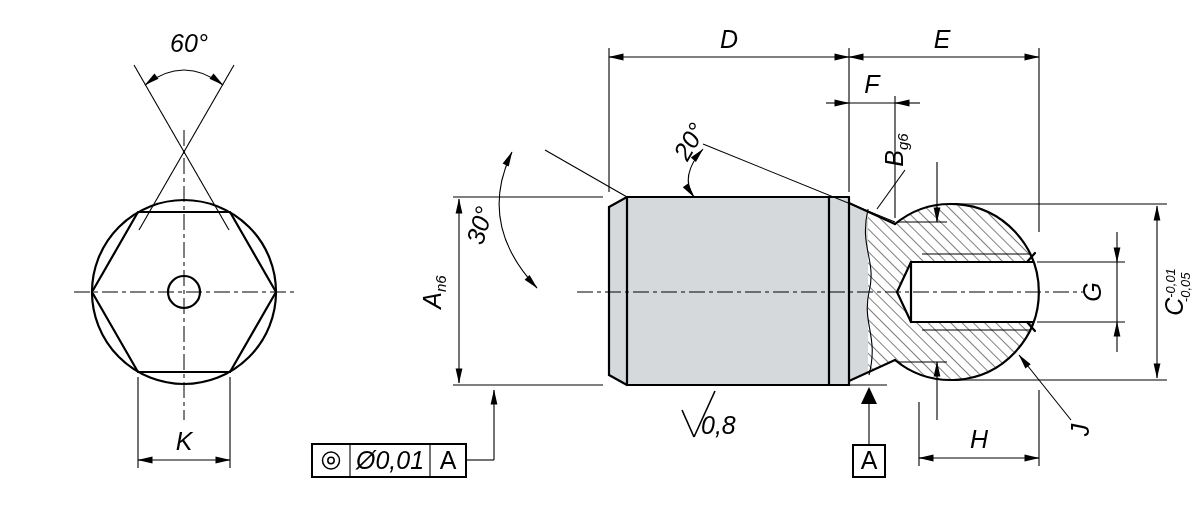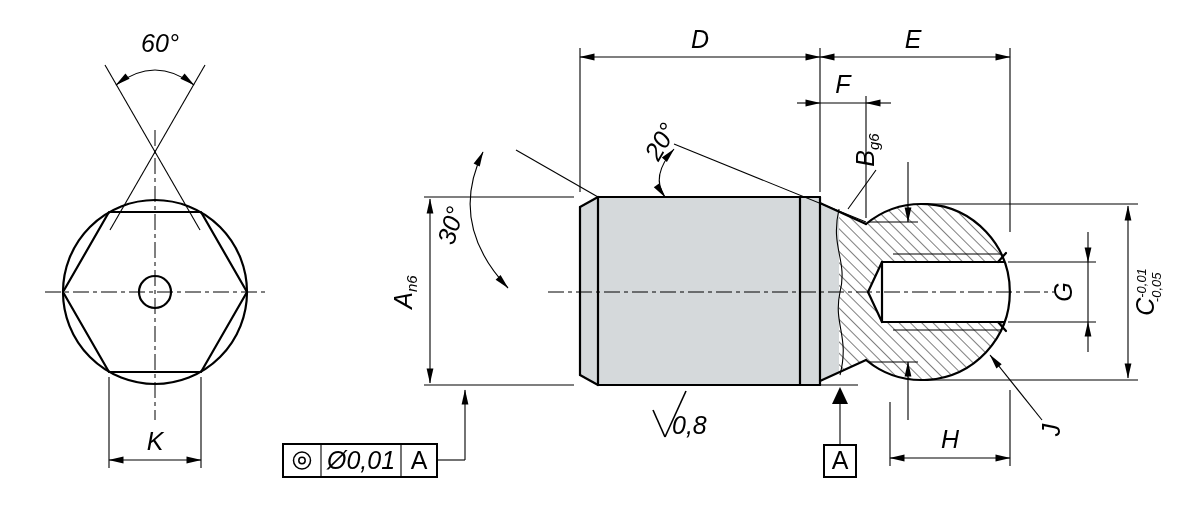--- a/index.html
+++ b/index.html
@@ -1,16 +1,16 @@
 <!DOCTYPE html>
 <html><head>
 <meta charset="utf-8">
 <style>
   html,body{margin:0;padding:0;background:#fff;}
-  .stage{width:1096px;height:510px;position:relative;background:#fff;}
+  .stage{width:1096px;height:510px;position:relative;background:#fff;padding-left:29px;}
   svg{display:block;}
   .ol{stroke:#000;stroke-width:2.2;fill:none;stroke-linejoin:round;stroke-linecap:round;}
   .thin{stroke:#000;stroke-width:1.1;fill:none;}
   .med{stroke:#000;stroke-width:1.6;fill:none;}
   .cl{stroke:#000;stroke-width:1;fill:none;stroke-dasharray:16 4 4 4;}
   .lbl{font:italic 25px "Liberation Sans",sans-serif;fill:#000;}
   .lbl-up{font:25px "Liberation Sans",sans-serif;fill:#000;}
   .lbl-mid{text-anchor:middle;}
   .fcf{fill:#fff;stroke:#000;stroke-width:2;}
 </style>

